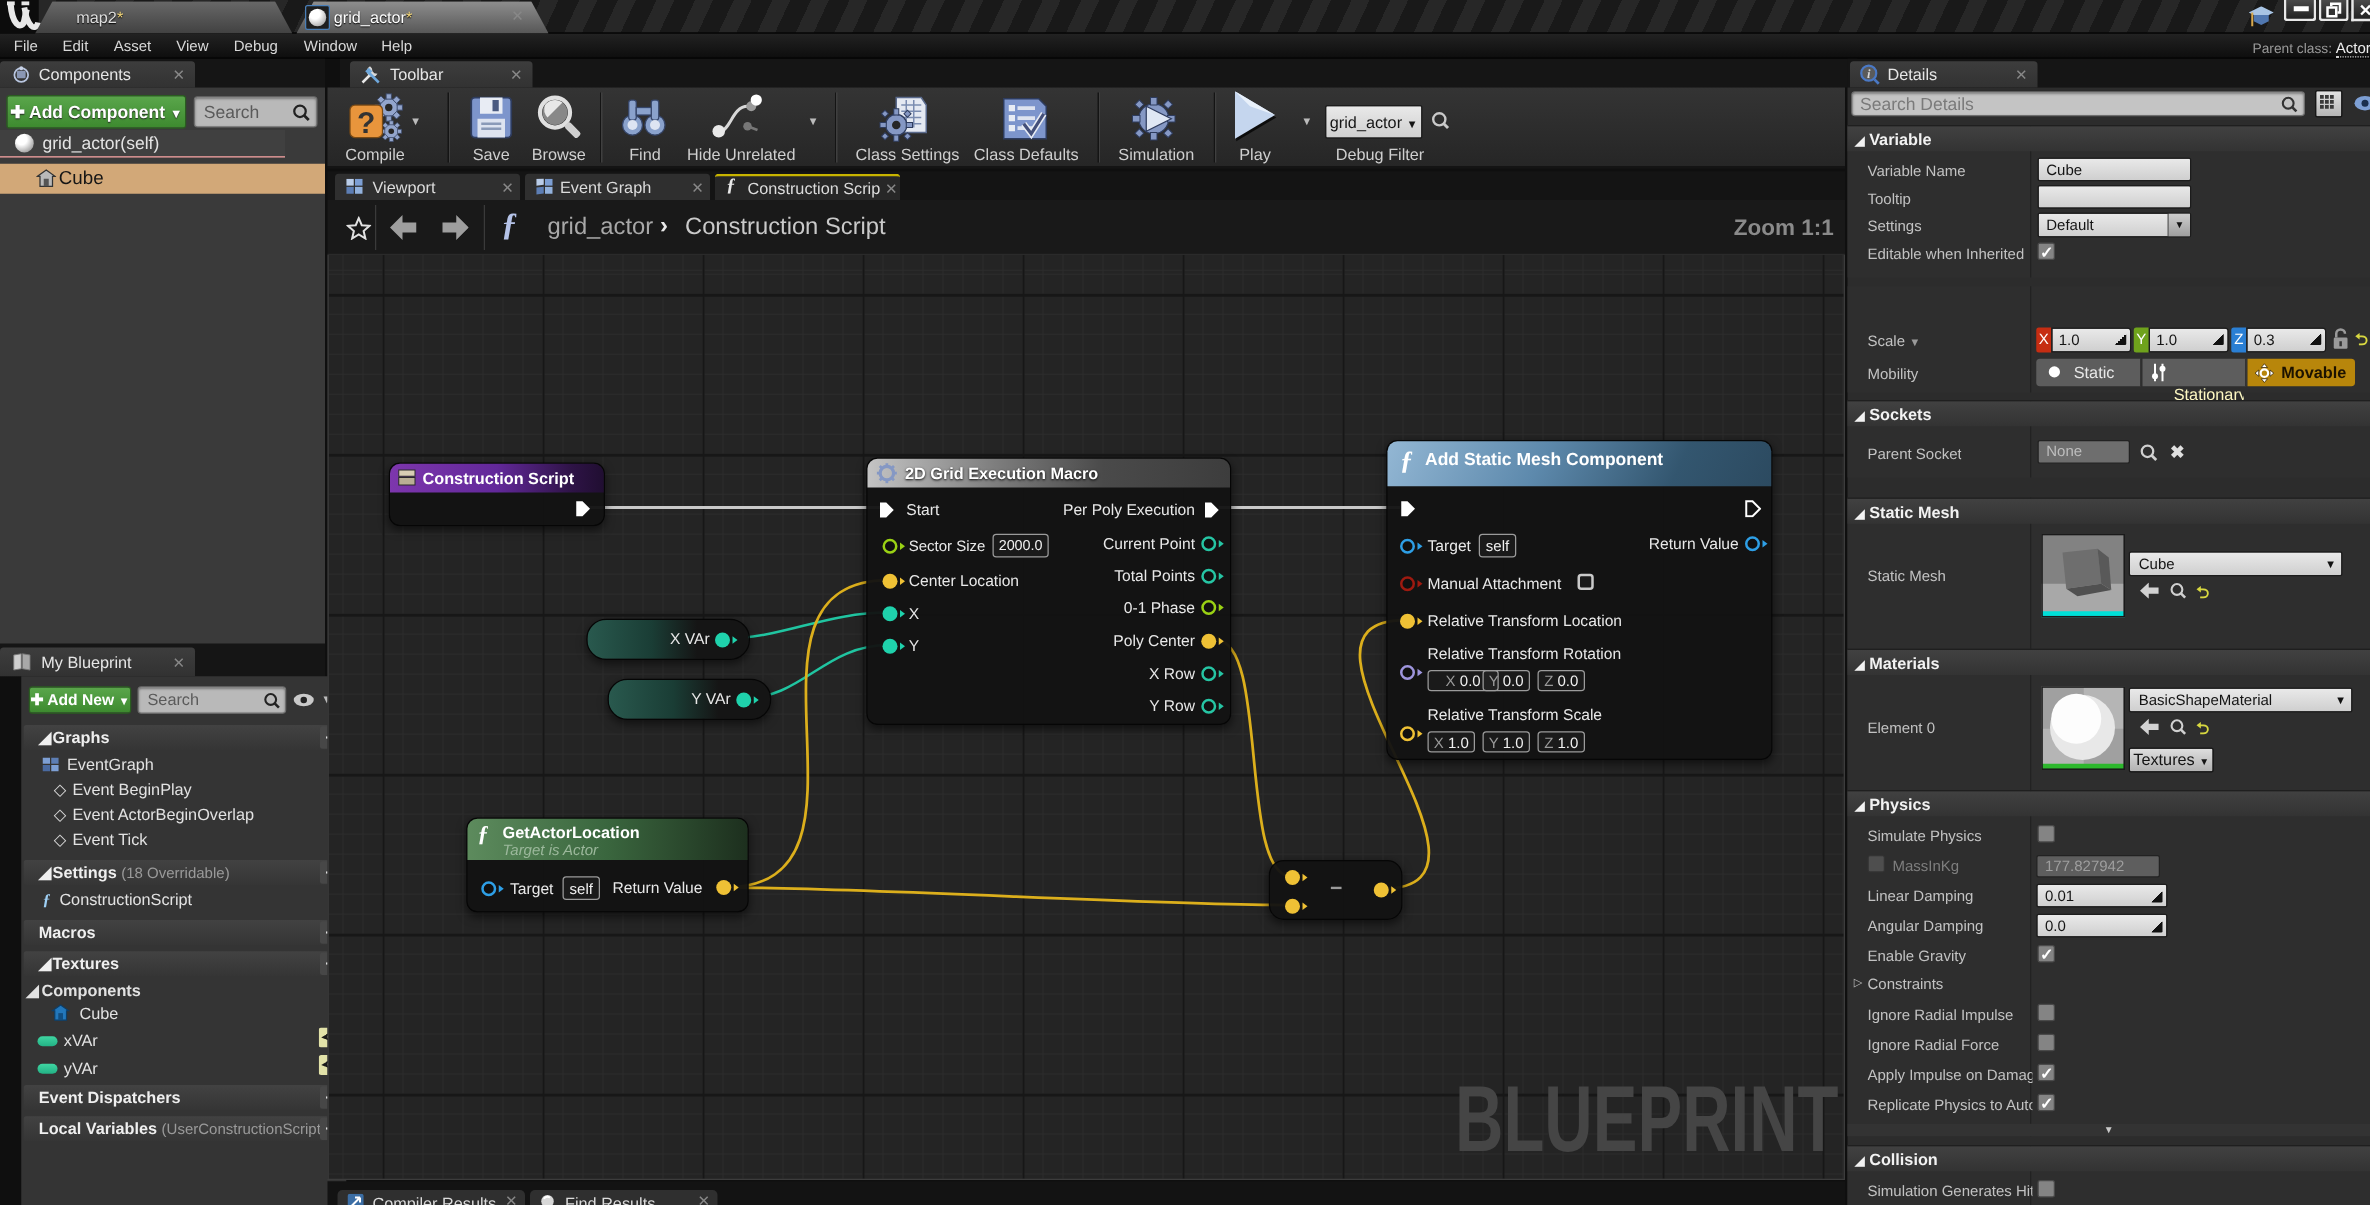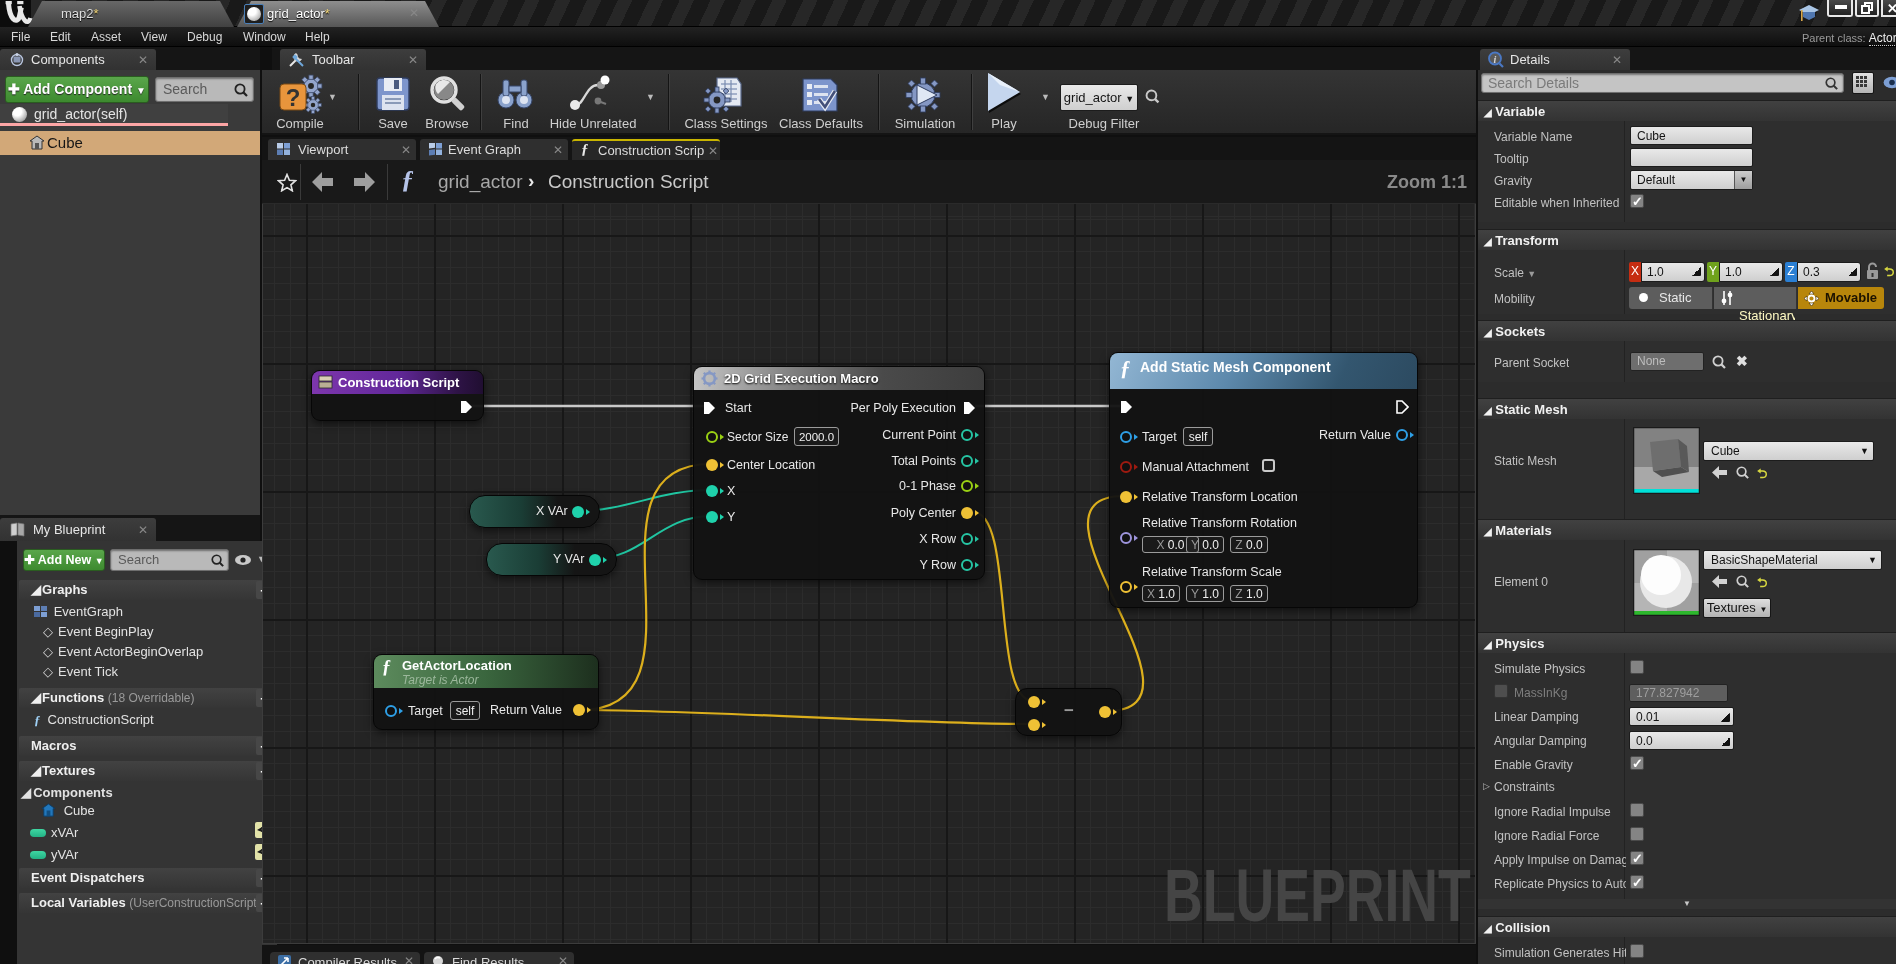--- a/index.html
+++ b/index.html
@@ -144,21 +144,21 @@
   </div>
 </div>
 <div id="comp-body">
   <div class="greenbtn abs" style="left:5px;top:6px;width:144px;height:27px;font-size:14px;line-height:25px;text-align:center;text-shadow:0 1px 1px #222">✚ Add Component <span style="font-size:10px">▼</span></div>
   <div class="searchbox abs" style="left:155px;top:7px;width:99px;height:25px;font-size:14px;line-height:23px;padding-left:7px">Search
     <svg class="abs" style="right:4px;top:4px" width="16" height="16" viewBox="0 0 16 16">
         <circle cx="7" cy="7" r="4.6" fill="none" stroke="#222" stroke-width="1.8"></circle>
         <line x1="10.4" y1="10.4" x2="14" y2="14" stroke="#222" stroke-width="2.2"></line>
       </svg>
   </div>
-  <div class="abs" style="left:0;top:34px;width:228px;height:22px;background:#404040;border-bottom:3px solid #fca5a5">
+  <div class="abs" style="left:0;top:34px;width:228px;height:22px;background:#404040;border-bottom:1px solid #fca5a5">
     <span class="abs" style="left:12px;top:3px;width:15px;height:15px;border-radius:50%;background:radial-gradient(circle at 35% 30%,#fff 0 30%,#8a8a8a 90%)"></span>
     <span class="abs" style="left:34px;top:2px;color:#e4e4e4;font-size:14px">grid_actor(self)</span>
   </div>
   <div class="abs" style="left:0;top:61px;width:260px;height:24px;background:#d2a878">
     <svg class="abs" style="left:29px;top:4px" width="16" height="16" viewBox="0 0 16 16">
       <polygon points="8,1 15,6 13,6 13,14 3,14 3,6 1,6" fill="#b9b9b9" stroke="#333" stroke-width="1"></polygon>
       <rect x="6" y="8" width="4" height="6" fill="#555"></rect>
     </svg>
     <span class="abs" style="left:47px;top:3px;color:#161616;font-size:15px">Cube</span>
   </div>
@@ -195,21 +195,21 @@
         <rect x="7" y="0" width="6" height="5" fill="#5d7eb4"></rect>
         <rect x="0" y="6" width="6" height="5" fill="#4a6aa0"></rect>
         <rect x="7" y="6" width="6" height="5" fill="#7d9fd4"></rect>
       </svg>
     <span style="margin-left:3px">EventGraph</span>
   </div>
   <div class="bprow" style="left:26px;top:83px"><span style="color:#d8d8d8">◇</span><span style="margin-left:5px">Event BeginPlay</span></div>
   <div class="bprow" style="left:26px;top:103px"><span style="color:#d8d8d8">◇</span><span style="margin-left:5px">Event ActorBeginOverlap</span></div>
   <div class="bprow" style="left:26px;top:123px"><span style="color:#d8d8d8">◇</span><span style="margin-left:5px">Event Tick</span></div>
 
-  <div class="bph" style="top:147px"><span style="margin-left:12px">◢ Functions</span> <span style="font-weight:normal;color:#9a9a9a;font-size:12px">(18 Overridable)</span><span class="plus">＋</span></div>
+  <div class="bph" style="top:147px"><span style="margin-left:12px">◢ Settings</span> <span style="font-weight:normal;color:#9a9a9a;font-size:12px">(18 Overridable)</span><span class="plus">＋</span></div>
   <div class="bprow" style="left:17px;top:171px"><span style="color:#9fd0f5;font-style:italic;font-family:'Liberation Serif',serif;font-weight:bold">ƒ</span><span style="margin-left:7px">ConstructionScript</span></div>
 
   <div class="bph" style="top:195px"><span style="margin-left:12px">Macros</span><span class="plus">＋</span></div>
 
   <div class="bph" style="top:220px"><span style="margin-left:12px">◢ Textures</span><span class="plus">＋</span></div>
   <div class="bprow" style="left:4px;top:244px;font-weight:bold">◢  Components</div>
   <div class="bprow" style="left:24px;top:262px">
     <svg width="15" height="15" viewBox="0 0 16 16" style="vertical-align:-3px">
         <polygon points="8,1 15,6 13,6 13,14 3,14 3,6 1,6" fill="#2277bb" stroke="#0d3d66" stroke-width="1"></polygon>
         <rect x="6" y="8" width="4" height="6" fill="#124e80"></rect>
@@ -659,31 +659,30 @@
     </svg>
 
   <div class="abs" style="left:0;top:30px;width:418px;height:122px;background:#2e2e2e">
       <div class="abs" style="left:146px;top:0;width:1px;height:100%;background:#222"></div>
     </div>
   <div class="dhead" style="top:30px"><span style="margin-left:6px;font-size:10px">◢</span> <span>Variable</span></div>
   <div class="dlabel" style="top:60px">Variable Name</div>
   <div class="dfield" style="left:152px;top:56px;width:123px;height:19px;line-height:18px;padding-left:6px">Cube</div>
   <div class="dlabel" style="top:82px">Tooltip</div>
   <div class="dfield" style="left:152px;top:78px;width:123px;height:19px"></div>
-  <div class="dlabel" style="top:104px">Gravity</div>
+  <div class="dlabel" style="top:104px">Settings</div>
   <div class="dfield" style="left:152px;top:100px;width:123px;height:20px;line-height:19px;padding-left:6px">Default
     <span class="abs" style="right:0;top:0;width:18px;height:18px;background:linear-gradient(#cdcdcd,#9e9e9e);border-left:1px solid #555;text-align:center;font-size:8px;line-height:18px;color:#111">▼</span>
   </div>
   <div class="dlabel" style="top:126px">Editable when Inherited</div>
   <div class="cb on" style="left:152px;top:124px"></div>
 
   <div class="abs" style="left:0;top:159px;width:418px;height:85px;background:#2e2e2e">
       <div class="abs" style="left:146px;top:0;width:1px;height:100%;background:#222"></div>
     </div>
-  <div class="dhead" style="top:159px"><span style="margin-left:6px;font-size:10px">◢</span> <span>Transform</span></div>
   <div class="dlabel" style="top:196px">Scale <span style="font-size:9px;color:#9a9a9a">▼</span></div>
   <div class="abs" style="left:151px;top:192px;width:12px;height:20px;background:#c62d12;border-radius:2px 0 0 2px;color:#fff;font-size:12px;text-align:center;line-height:19px">X</div>
   <div class="dfield" style="left:163px;top:192px;width:64px;height:20px;line-height:19px;padding-left:5px;border-radius:0 3px 3px 0">1.0<span class="spinner" style="top:4px"></span></div>
   <div class="abs" style="left:229px;top:192px;width:12px;height:20px;background:#6fa21c;border-radius:2px 0 0 2px;color:#fff;font-size:12px;text-align:center;line-height:19px">Y</div>
   <div class="dfield" style="left:241px;top:192px;width:64px;height:20px;line-height:19px;padding-left:5px;border-radius:0 3px 3px 0">1.0<span class="spinner" style="top:4px"></span></div>
   <div class="abs" style="left:307px;top:192px;width:12px;height:20px;background:#2a7fd4;border-radius:2px 0 0 2px;color:#fff;font-size:12px;text-align:center;line-height:19px">Z</div>
   <div class="dfield" style="left:319px;top:192px;width:64px;height:20px;line-height:19px;padding-left:5px;border-radius:0 3px 3px 0">0.3<span class="spinner" style="top:4px"></span></div>
   <svg class="abs" style="left:388px;top:192px" width="13" height="18" viewBox="0 0 13 18">
       <path d="M3 8 V5 a3.5 3.5 0 0 1 7 0" fill="none" stroke="#9a9a9a" stroke-width="2"></path>
       <rect x="1" y="8" width="11" height="9" rx="1" fill="#9a9a9a"></rect>

